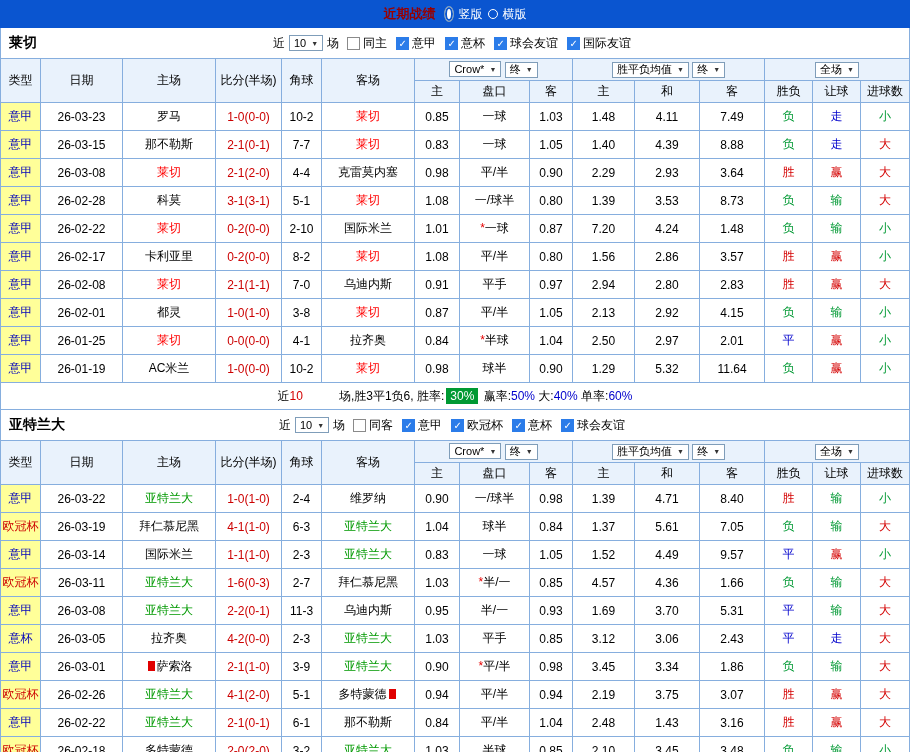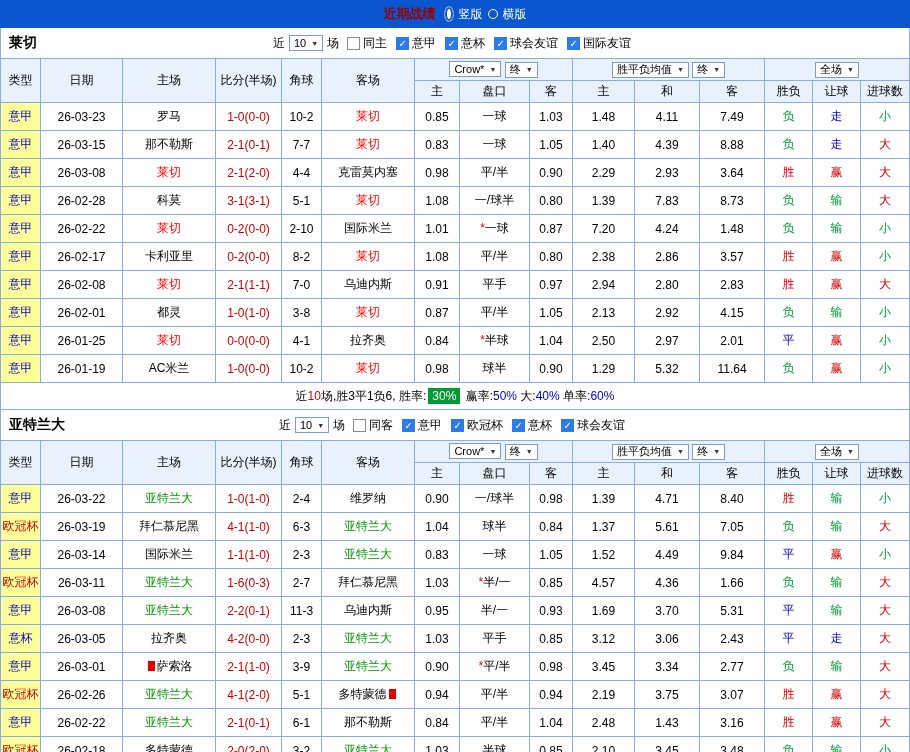--- a/index.html
+++ b/index.html
@@ -193,21 +193,21 @@
         <td class="type" style="color: rgb(0, 0, 187);">意甲</td>
         <td>26-02-28</td>
         <td><span>科莫</span></td>
         <td class="score">3-1(3-1)</td>
         <td>5-1</td>
         <td><span style="color: rgb(255, 0, 0);">莱切</span></td>
         <td>1.08</td>
         <td>一/球半</td>
         <td>0.80</td>
         <td>1.39</td>
-        <td>7.83</td>
+        <td>3.53</td>
         <td>8.73</td>
         <td style="color: rgb(0, 153, 51);">负</td>
         <td style="color: rgb(0, 153, 51);">输</td>
         <td style="color: rgb(212, 0, 0);">大</td>
       </tr>
       <tr>
         <td class="type" style="color: rgb(0, 0, 187);">意甲</td>
         <td>26-02-22</td>
         <td><span style="color: rgb(255, 0, 0);">莱切</span></td>
         <td class="score">0-2(0-0)</td>
@@ -226,21 +226,21 @@
       <tr>
         <td class="type" style="color: rgb(0, 0, 187);">意甲</td>
         <td>26-02-17</td>
         <td><span>卡利亚里</span></td>
         <td class="score">0-2(0-0)</td>
         <td>8-2</td>
         <td><span style="color: rgb(255, 0, 0);">莱切</span></td>
         <td>1.08</td>
         <td>平/半</td>
         <td>0.80</td>
-        <td>2.38</td>
+        <td>1.56</td>
         <td>2.86</td>
         <td>3.57</td>
         <td style="color: rgb(212, 0, 0);">胜</td>
         <td style="color: rgb(212, 0, 0);">赢</td>
         <td style="color: rgb(0, 153, 51);">小</td>
       </tr>
       <tr>
         <td class="type" style="color: rgb(0, 0, 187);">意甲</td>
         <td>26-02-08</td>
         <td><span style="color: rgb(255, 0, 0);">莱切</span></td>
@@ -306,21 +306,21 @@
         <td>11.64</td>
         <td style="color: rgb(0, 153, 51);">负</td>
         <td style="color: rgb(212, 0, 0);">赢</td>
         <td style="color: rgb(0, 153, 51);">小</td>
       </tr>
     </tbody>
 </table>
 <div class="summary">
     <span style="color: rgb(0, 0, 0);">近</span>
     <span style="color: rgb(212, 0, 0);">10</span>
-    <span style="color: rgb(0, 0, 0);">场,胜3平1负6, 胜率:</span>
+    <span style="color: rgb(0, 0, 0); padding-left: 36px;">场,胜3平1负6, 胜率:</span>
     <span class="badge-green">30%</span>
     <span style="color: rgb(0, 0, 0);"> 赢率:</span>
     <span style="color: rgb(0, 0, 204);">50%</span>
     <span style="color: rgb(0, 0, 0);"> 大:</span>
     <span style="color: rgb(0, 0, 204);">40%</span>
     <span style="color: rgb(0, 0, 0);"> 单率:</span>
     <span style="color: rgb(0, 0, 204);">60%</span>
   </div>
 
 <div class="section-header">
@@ -451,21 +451,21 @@
         <td>26-03-14</td>
         <td><span>国际米兰</span></td>
         <td class="score">1-1(1-0)</td>
         <td>2-3</td>
         <td><span style="color: rgb(0, 153, 0);">亚特兰大</span></td>
         <td>0.83</td>
         <td>一球</td>
         <td>1.05</td>
         <td>1.52</td>
         <td>4.49</td>
-        <td>9.84</td>
+        <td>9.57</td>
         <td style="color: rgb(0, 0, 204);">平</td>
         <td style="color: rgb(212, 0, 0);">赢</td>
         <td style="color: rgb(0, 153, 51);">小</td>
       </tr>
       <tr>
         <td class="type" style="color: rgb(204, 0, 0);">欧冠杯</td>
         <td>26-03-11</td>
         <td><span style="color: rgb(0, 153, 0);">亚特兰大</span></td>
         <td class="score">1-6(0-3)</td>
         <td>2-7</td>
@@ -519,21 +519,21 @@
         <td>26-03-01</td>
         <td><span class="redcard"></span><span>萨索洛</span></td>
         <td class="score">2-1(1-0)</td>
         <td>3-9</td>
         <td><span style="color: rgb(0, 153, 0);">亚特兰大</span></td>
         <td>0.90</td>
         <td><span class="star">*</span>平/半</td>
         <td>0.98</td>
         <td>3.45</td>
         <td>3.34</td>
-        <td>2.77</td>
+        <td>1.86</td>
         <td style="color: rgb(0, 153, 51);">负</td>
         <td style="color: rgb(0, 153, 51);">输</td>
         <td style="color: rgb(212, 0, 0);">大</td>
       </tr>
       <tr>
         <td class="type" style="color: rgb(204, 0, 0);">欧冠杯</td>
         <td>26-02-26</td>
         <td><span style="color: rgb(0, 153, 0);">亚特兰大</span></td>
         <td class="score">4-1(2-0)</td>
         <td>5-1</td>

